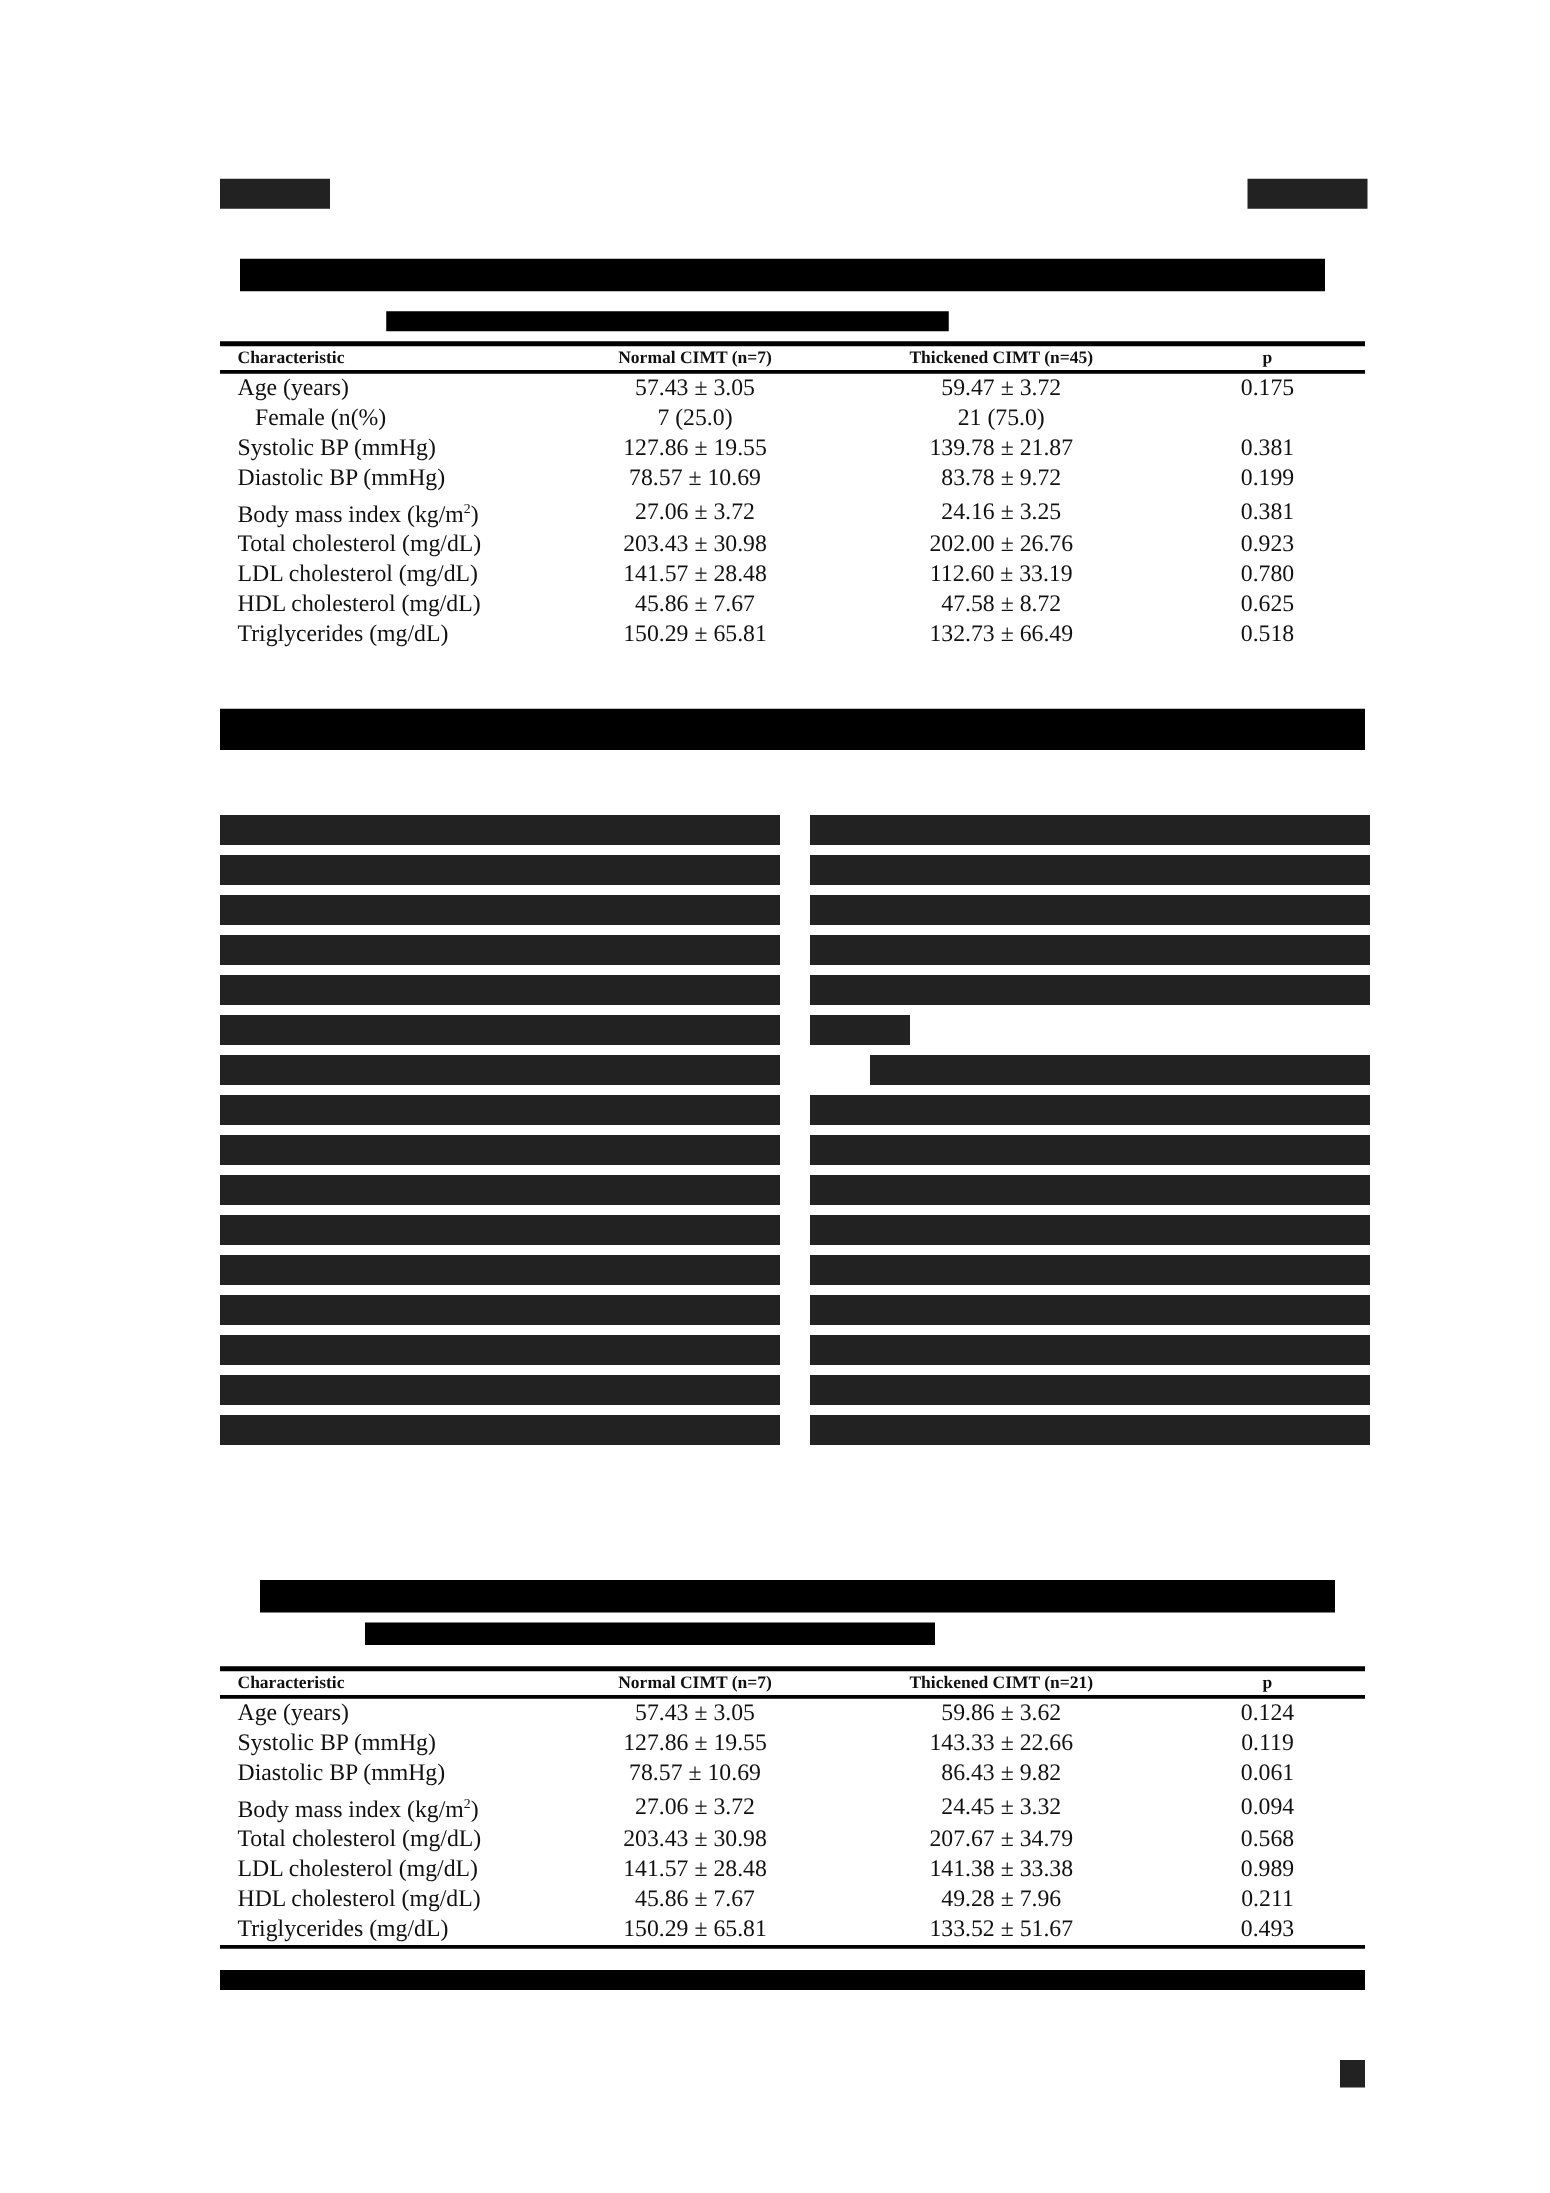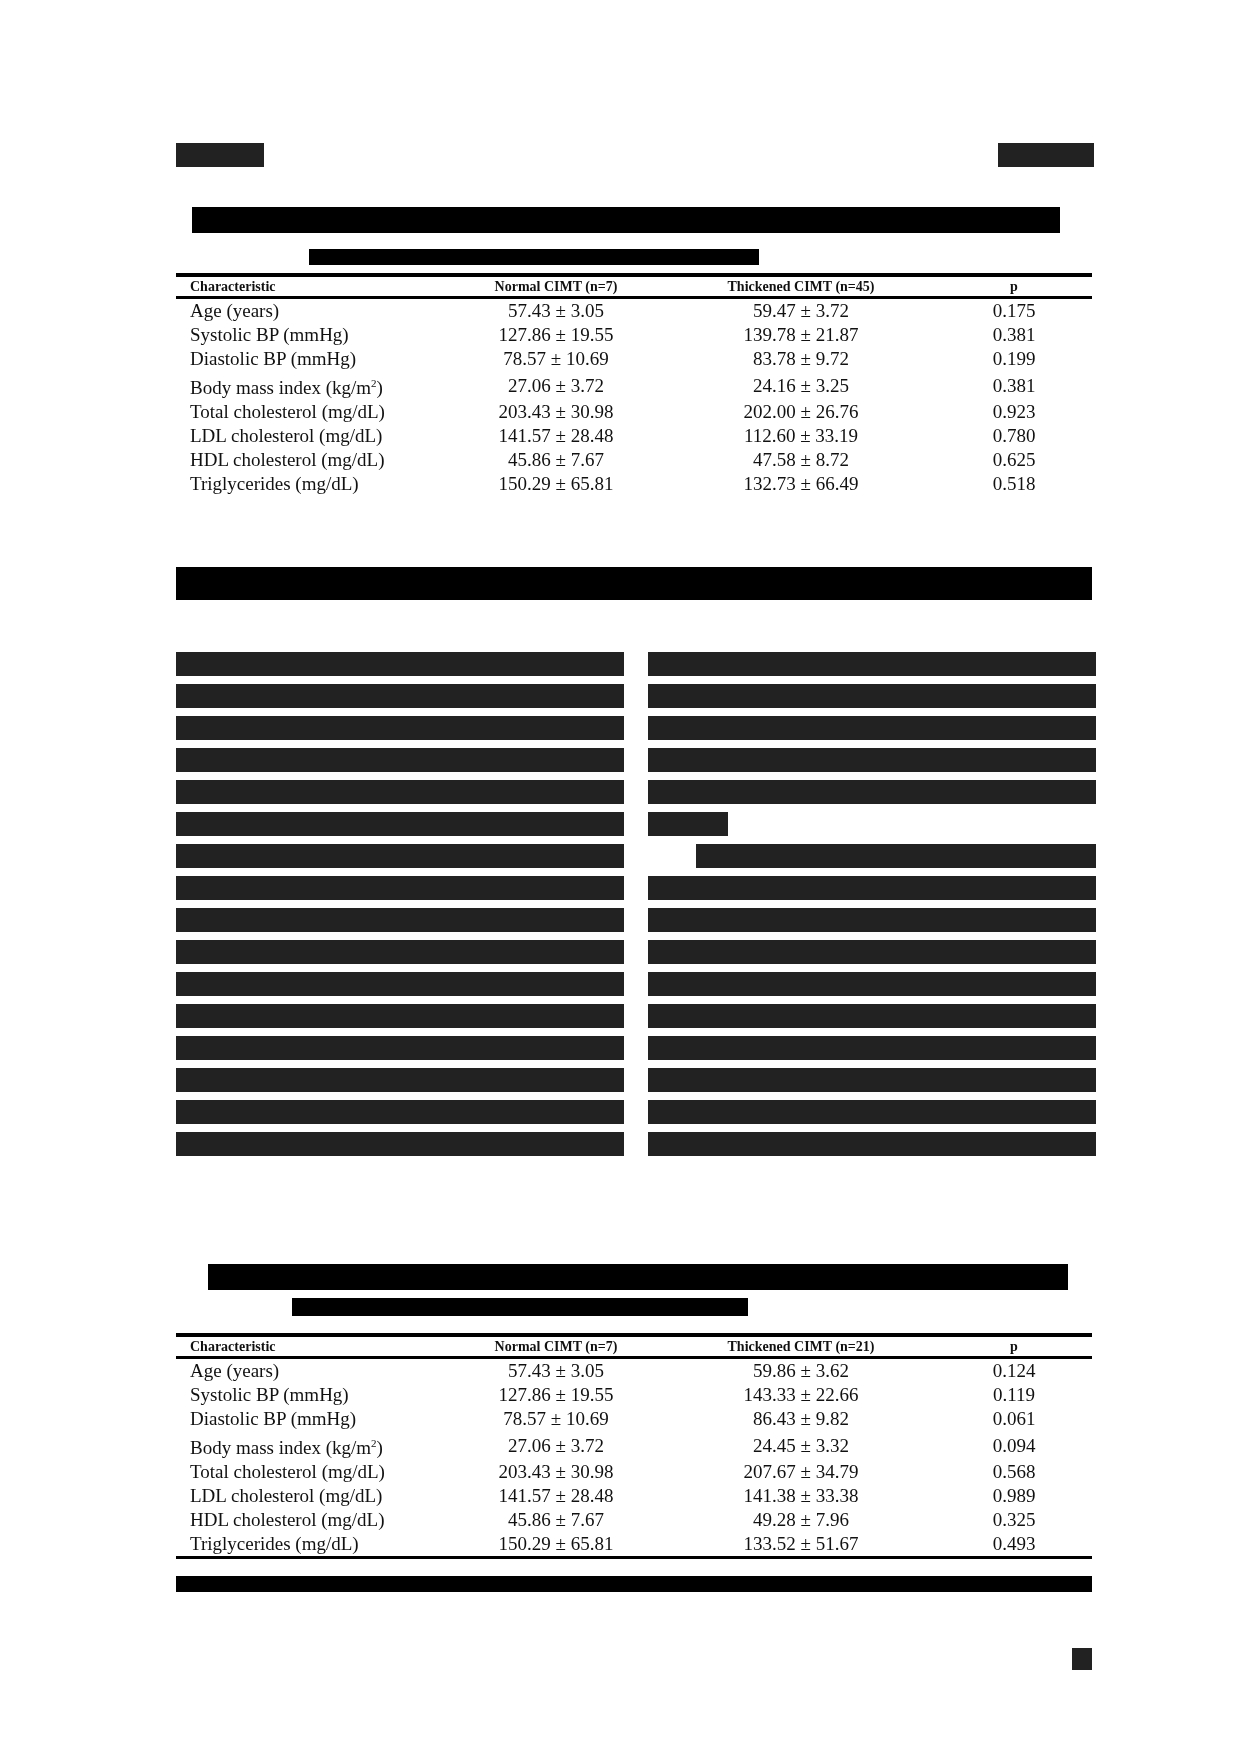--- a/index.html
+++ b/index.html
@@ -58,20 +58,26 @@
         <col class="col3">
       </colgroup>
     <tbody>
       <tr>
         <td class="c0">Age (years)</td>
         <td>57.43 ± 3.05</td>
         <td>59.47 ± 3.72</td>
         <td>0.175</td>
       </tr>
       <tr>
+        <td class="c0 ind">Female (n(%)</td>
+        <td>7 (25.0)</td>
+        <td>21 (75.0)</td>
+        <td></td>
+      </tr>
+      <tr>
         <td class="c0">Systolic BP (mmHg)</td>
         <td>127.86 ± 19.55</td>
         <td>139.78 ± 21.87</td>
         <td>0.381</td>
       </tr>
       <tr>
         <td class="c0">Diastolic BP (mmHg)</td>
         <td>78.57 ± 10.69</td>
         <td>83.78 ± 9.72</td>
         <td>0.199</td>
@@ -212,21 +218,21 @@
       <tr>
         <td class="c0">LDL cholesterol (mg/dL)</td>
         <td>141.57 ± 28.48</td>
         <td>141.38 ± 33.38</td>
         <td>0.989</td>
       </tr>
       <tr>
         <td class="c0">HDL cholesterol (mg/dL)</td>
         <td>45.86 ± 7.67</td>
         <td>49.28 ± 7.96</td>
-        <td>0.325</td>
+        <td>0.211</td>
       </tr>
       <tr>
         <td class="c0">Triglycerides (mg/dL)</td>
         <td>150.29 ± 65.81</td>
         <td>133.52 ± 51.67</td>
         <td>0.493</td>
       </tr>
     </tbody>
   </table>
   <div class="botline"></div>

